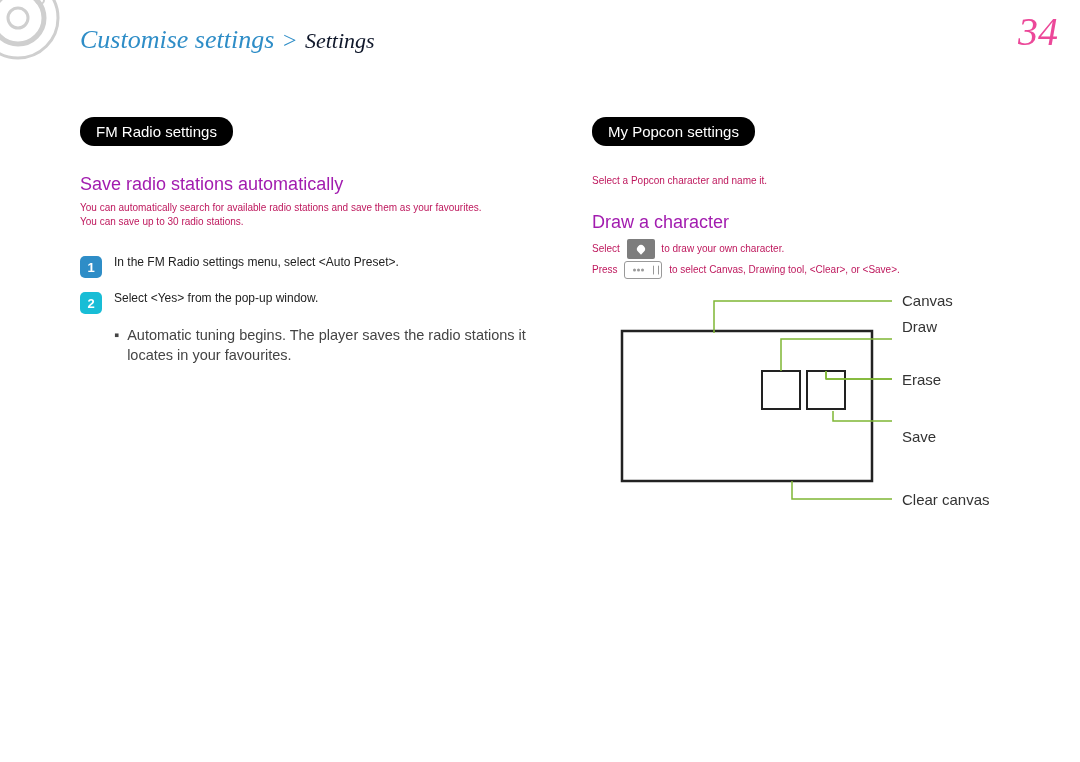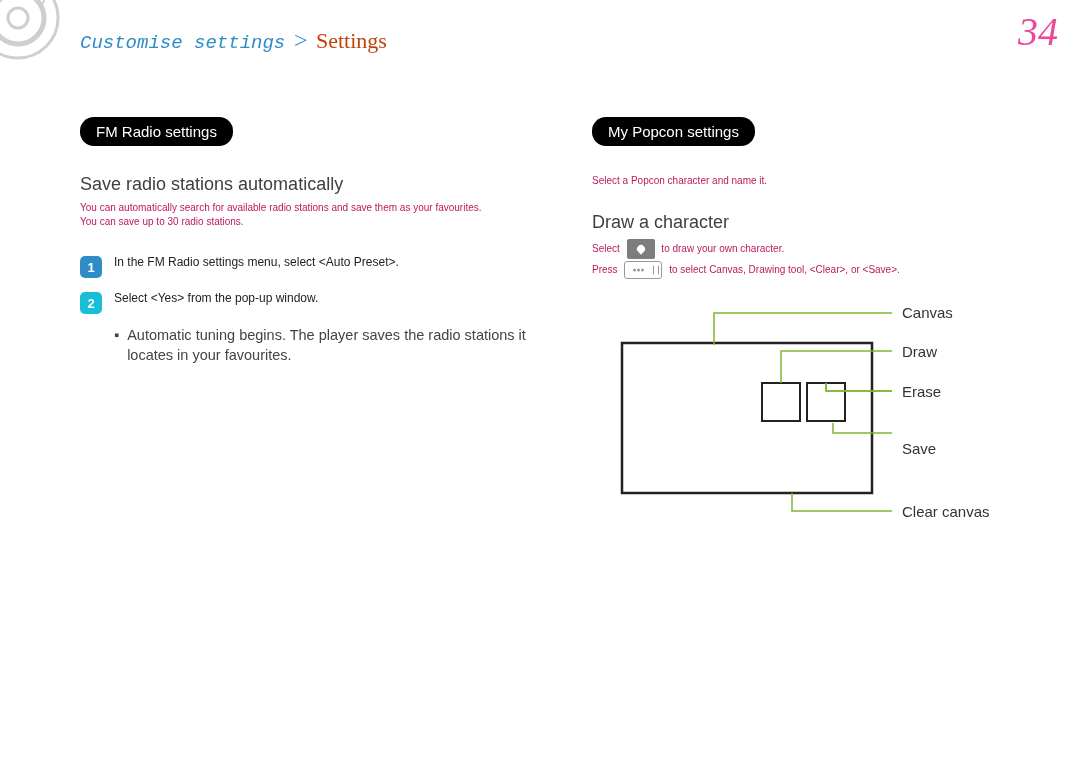--- a/index.html
+++ b/index.html
@@ -1,43 +1,43 @@
 <!DOCTYPE html>
 <html><head>
 <meta charset="utf-8">
 <style>
   * { box-sizing: border-box; margin: 0; padding: 0; }
   html, body { width: 1080px; height: 762px; background: #fff; font-family: Arial, Helvetica, sans-serif; color: #333; overflow: hidden; }
   .page { position: relative; width: 1080px; height: 762px; padding: 20px 30px 30px 80px; }
   .corner { position: absolute; top: -30px; left: -30px; width: 110px; height: 110px; }
   .breadcrumb { font-size: 26px; font-weight: 300; margin-top: 4px; margin-bottom: 6px; }
-  .bc-main { color: #2e8dc7; font-family: Liberation Mono, monospace; font-style: italic; font-size: 19px; }
+  .bc-main { color: #2e8dc7; font-family: Liberation Serif, serif; font-style: italic; font-size: 26px; }
   .bc-sep  { color: #2e8dc7; font-family: Georgia, 'Times New Roman', serif; font-style: italic; font-size: 24px; }
-  .bc-sub  { color: #c2410c; font-family: Georgia, 'Times New Roman', serif; font-size: 22px; }
+  .bc-sub  { color: #0f172a; font-family: Georgia, 'Times New Roman', serif; font-style: italic; font-size: 22px; }
   .page-num { position: absolute; top: 8px; right: 22px; font-size: 40px; color: #ec4899; font-style: italic; font-family: Georgia, 'Times New Roman', serif; font-weight: 300; }
   .columns { display: flex; gap: 54px; margin-top: 62px; }
   .col { flex: 1; }
   .pill { display: inline-block; background: #000000; color: #fff; font-size: 15px; padding: 6px 16px; border-radius: 14px; margin-bottom: 28px; }
-  .green-h { color: #404040; font-size: 18px; font-weight: 400; margin-bottom: 6px; }
+  .green-h { color: #a21caf; font-size: 18px; font-weight: 400; margin-bottom: 6px; }
   .body-text { font-size: 10px; line-height: 1.35; color: #be185d; font-weight: 300; max-width: 420px; }
   .steps { margin-top: 26px; }
   .step { display: flex; align-items: flex-start; gap: 12px; margin-bottom: 12px; }
   .badge { width: 22px; height: 22px; border-radius: 5px; display: flex; align-items: center; justify-content: center; color: #fff; font-size: 13px; font-weight: bold; flex-shrink: 0; margin-top: 2px; }
   .badge.b1 { background: #2e8dc7; }
   .badge.b2 { background: #18bdd6; }
   .step-text { font-size: 12px; line-height: 1.4; color: #222; font-weight: 300; }
   .bullet-row { display: flex; gap: 8px; font-size: 14.5px; line-height: 1.35; color: #444; margin-left: 34px; margin-top: 2px; font-weight: 300; }
   .bullet-dot { color: #444; }
   .inline-icon { display: inline-block; vertical-align: middle; }
   .draw-icon { width: 28px; height: 20px; background: #7d7d7d; border-radius: 2px; position: relative; margin: 0 4px; }
   .draw-icon::after { content: ""; position: absolute; left: 50%; top: 50%; width: 8px; height: 8px; background: #fff; border-radius: 50% 50% 50% 0; transform: translate(-50%,-50%) rotate(-45deg); }
   .press-icon { width: 38px; height: 18px; border: 1px solid #999; border-radius: 3px; background: #fff; position: relative; margin: 0 4px; }
   .press-icon::before { content: ""; position: absolute; left: 8px; top: 50%; width: 3px; height: 3px; background: #999; border-radius: 50%; transform: translateY(-50%); box-shadow: 4px 0 0 #999, 8px 0 0 #999; }
   .press-icon::after { content: ""; position: absolute; right: 7px; top: 50%; width: 1.5px; height: 9px; background: #999; transform: translateY(-50%); box-shadow: 5px 0 0 #999; border-radius: 1px; }
-  .diagram-wrap { position: relative; margin-top: 24px; height: 230px; }
+  .diagram-wrap { position: relative; margin-top: 12px; height: 230px; }
   .labels { position: absolute; left: 310px; top: 0; font-size: 15px; color: #333; font-weight: 300; }
   .labels div { margin-bottom: 22px; white-space: nowrap; }
 </style>
 </head>
 <body>
 
 <div class="page">
   <svg class="corner" viewBox="0 0 110 110">
     <circle cx="48" cy="48" r="40" fill="none" stroke="#cfcfcf" stroke-width="3"></circle>
     <circle cx="48" cy="48" r="26" fill="none" stroke="#cfcfcf" stroke-width="5"></circle>
@@ -110,21 +110,21 @@
           <line x1="234" y1="80" x2="234" y2="88" stroke="#7fb735" stroke-width="1.5"></line>
           <line x1="234" y1="88" x2="300" y2="88" stroke="#7fb735" stroke-width="1.5"></line>
 
           <polyline points="241,120 241,130 300,130" fill="none" stroke="#7fb735" stroke-width="1.5"></polyline>
 
           <polyline points="200,190 200,208 300,208" fill="none" stroke="#7fb735" stroke-width="1.5"></polyline>
           <line x1="200" y1="190" x2="200" y2="190" stroke="#7fb735"></line>
         </svg>
         <div class="labels">
           <div style="position:absolute; top:1px;">Canvas</div>
-          <div style="position:absolute; top:40px;">Draw</div>
+          <div style="position:absolute; top:27px;">Draw</div>
           <div style="position:absolute; top:80px;">Erase</div>
           <div style="position:absolute; top:137px;">Save</div>
           <div style="position:absolute; top:200px;">Clear canvas</div>
         </div>
       </div>
     </div>
   </div>
 </div>
 
 </body></html>

